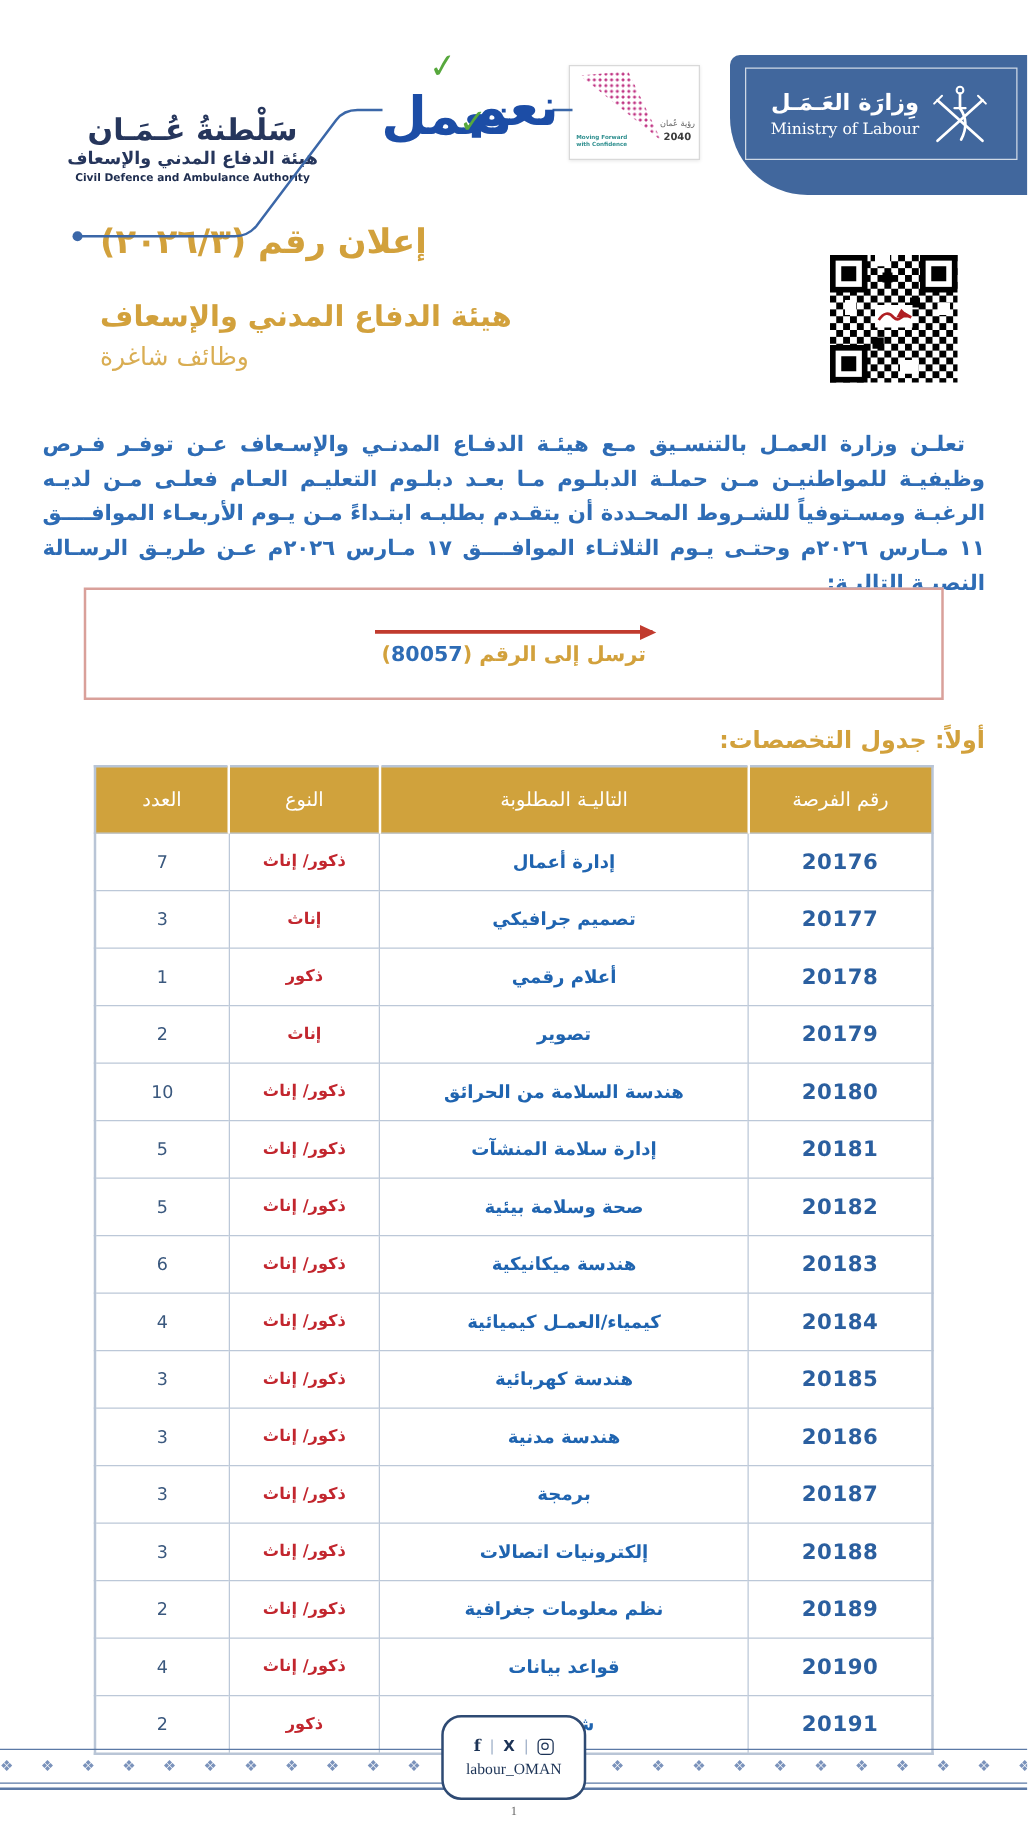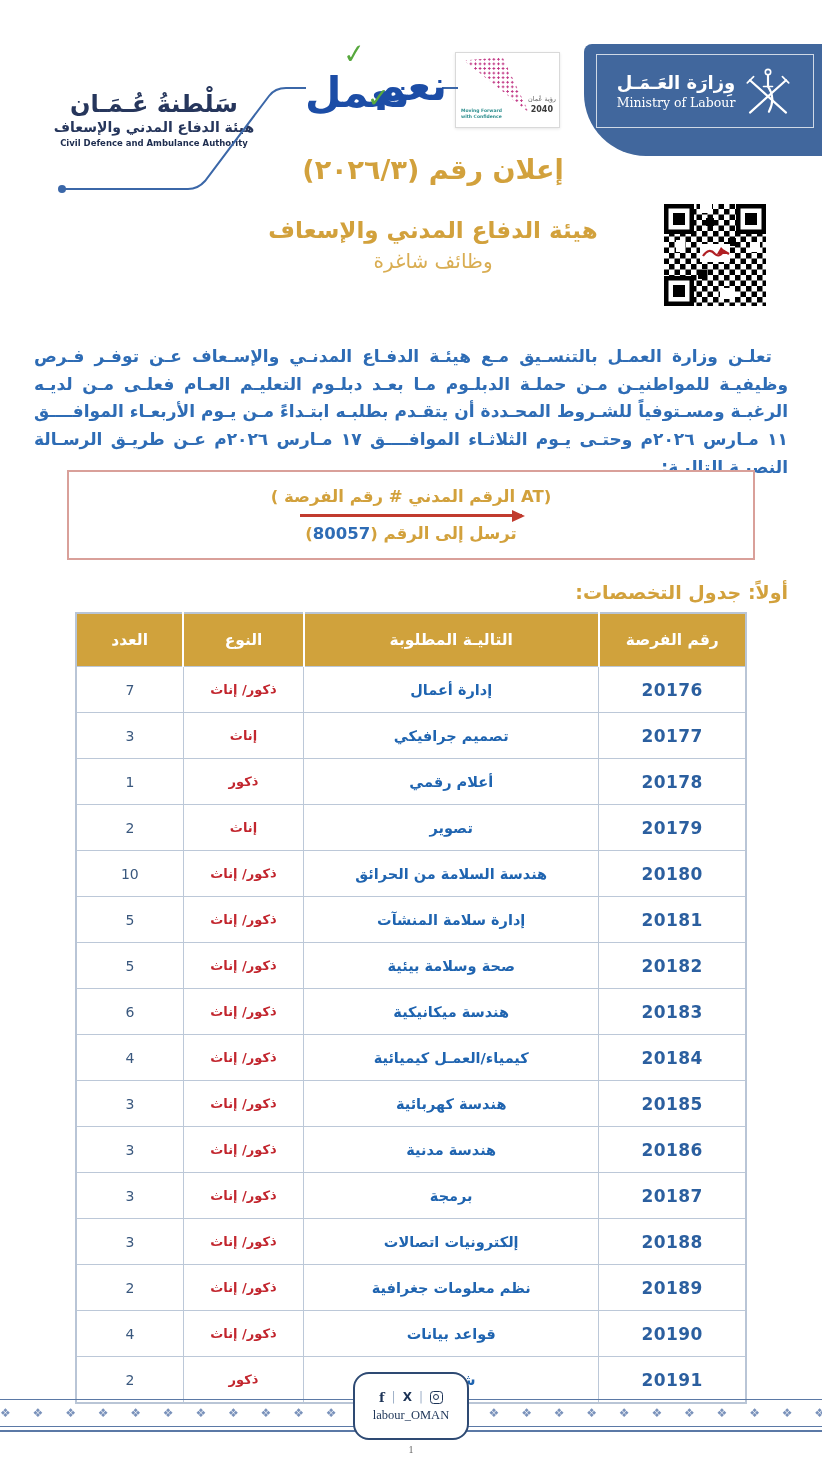--- a/index.html
+++ b/index.html
@@ -36,21 +36,21 @@
   .slogan .c2{left:64px;top:42px;}
 
   .cdaa-logo{position:absolute;left:50px;top:90px;width:208px;text-align:center;color:#26365c;}
   .cdaa-ar1{font-size:24px;font-weight:bold;direction:rtl;font-family:"DejaVu Sans",sans-serif;}
   .cdaa-ar2{font-size:14px;font-weight:bold;direction:rtl;margin-top:1px;}
   .cdaa-en{font-size:8.5px;font-weight:bold;margin-top:3px;color:#1d2c4e;}
 
   .connector{position:absolute;left:40px;top:80px;z-index:1;}
 
   
-  .title-block{position:absolute;top:154px;left:0;right:0;padding-left:44px;text-align:center;color:#d2a13c;}
+  .title-block{position:absolute;top:178px;left:0;right:0;padding-left:80px;text-align:left;color:#d2a13c;}
   .title-main{font-size:27px;font-weight:bold;direction:rtl;}
   .title-authority{font-size:23px;font-weight:bold;direction:rtl;margin-top:32px;}
   .title-sub{font-size:20px;margin-top:6px;color:#d9ad52;direction:rtl;}
 
   .qr{position:absolute;right:50px;top:198px;width:114px;height:114px;}
 
   
   .body-par{position:absolute;top:326px;left:34px;right:34px;direction:rtl;text-align:justify;
             color:#2e6cb5;font-weight:bold;font-size:17px;line-height:1.63;text-indent:16px;}
 
@@ -65,21 +65,21 @@
                     border-left:13px solid #c13b2e;border-top:6px solid transparent;
                     border-bottom:6px solid transparent;}
 
   
   .section-heading{position:absolute;top:581px;right:34px;direction:rtl;color:#d2a13c;
                    font-weight:bold;font-size:19px;}
 
   
   .spec-table{position:absolute;top:612px;right:75px;border-collapse:collapse;direction:rtl;
               width:672px;border:2px solid #b9c5d6;}
-  .spec-table thead th{background:#d0a23c;color:#fff;font-weight:bold;font-size:15.5px;height:50px;
+  .spec-table thead th{background:#d0a23c;color:#fff;font-weight:normal;font-size:15.5px;height:50px;
                        border-left:2px solid #fff;text-align:center;}
   .spec-table thead th:last-child{border-left:none;}
   .spec-table td{height:43px;border:1px solid #bcc8d8;text-align:center;vertical-align:middle;background:#fff;}
   .col-id{width:22%;} .col-spec{width:44%;} .col-gender{width:18%;} .col-count{width:16%;}
   .cell-id{font-weight:bold;font-size:17px;color:#2b5f9f;letter-spacing:.4px;}
   .cell-spec{font-weight:bold;font-size:14.5px;color:#1f64b0;direction:rtl;}
   .cell-gender{font-weight:bold;font-size:13px;color:#c2262e;direction:rtl;}
   .cell-count{font-size:14px;color:#3a587e;}
 
   
@@ -188,21 +188,20 @@
       <rect x="15" y="87" width="12" height="12"></rect>
     </g>
     <rect x="42" y="46" width="30" height="18" fill="#fff"></rect>
     <path d="M45 58 q6 -9 12 -2 q4 4 9 -3 l5 3" stroke="#b01f23" fill="none" stroke-width="2.2"></path>
     <path d="M63 49 l7 7 h-11 z" fill="#b01f23"></path>
   </svg>
 
   <p class="body-par">تعلـن وزارة العمـل بالتنسـيق مـع هيئـة الدفـاع المدنـي والإسـعاف عـن توفـر فـرص وظيفيـة للمواطنيـن مـن حملـة الدبلـوم مـا بعـد دبلـوم التعليـم العـام فعلـى مـن لديـه الرغبـة ومسـتوفياً للشـروط المحـددة أن يتقـدم بطلبـه ابتـداءً مـن يـوم الأربعـاء الموافــــق ١١ مـارس ٢٠٢٦م وحتـى يـوم الثلاثـاء الموافــــق ١٧ مـارس ٢٠٢٦م عـن طريـق الرسـالة النصيـة التاليـة:</p>
 
   <div class="sms-box">
-    <div class="sms-line">(AT الرقم المدني # رقم الفرصة )</div>
     <div class="sms-arrow"></div>
     <div class="sms-line"><span>ترسل إلى الرقم (</span><span class="sms-num">80057</span><span>)</span></div>
   </div>
 
   <div class="section-heading">أولاً: جدول التخصصات:</div>
 
   <table class="spec-table">
     <thead>
       <tr>
         <th class="col-id">رقم الفرصة</th>

